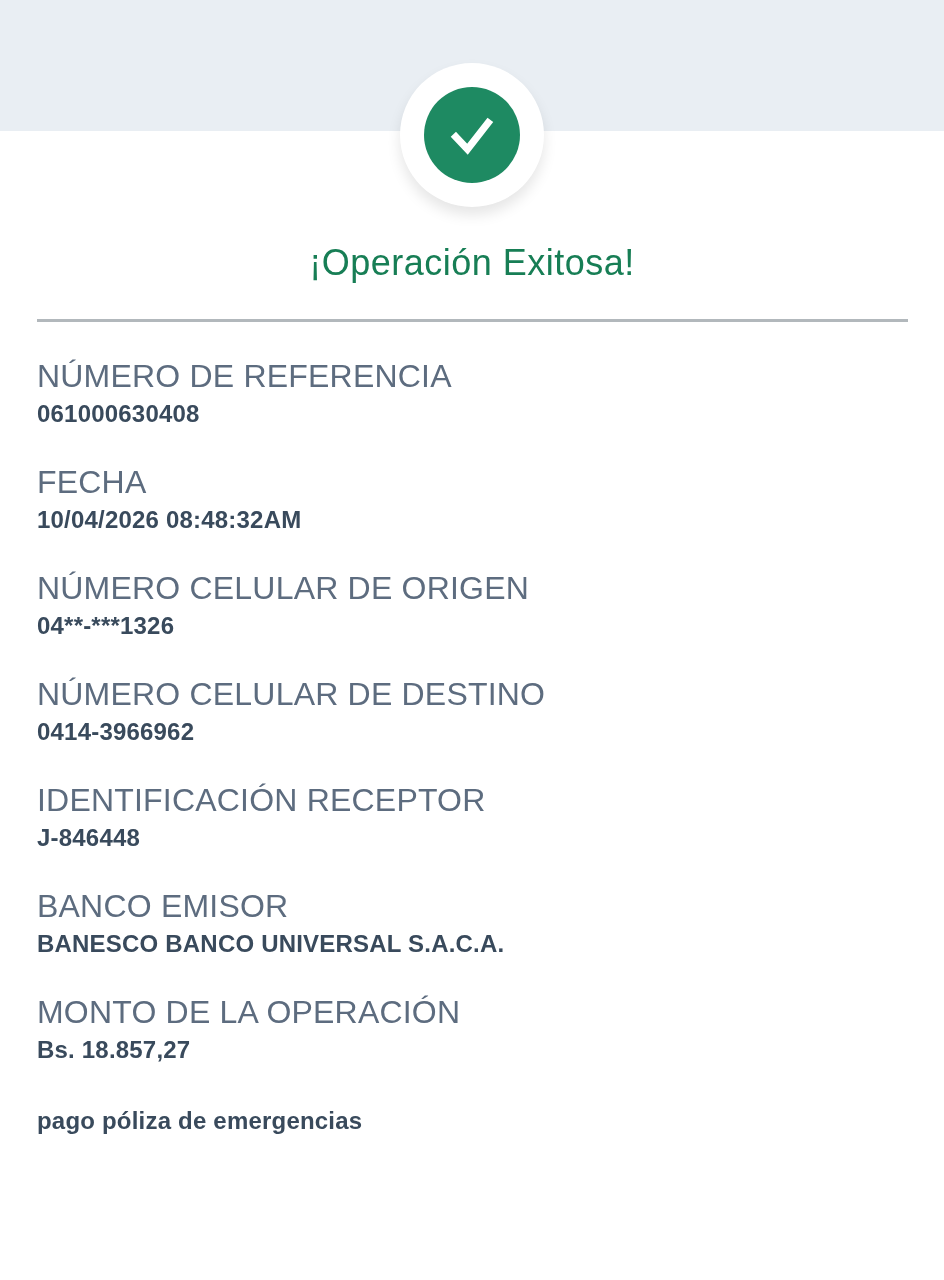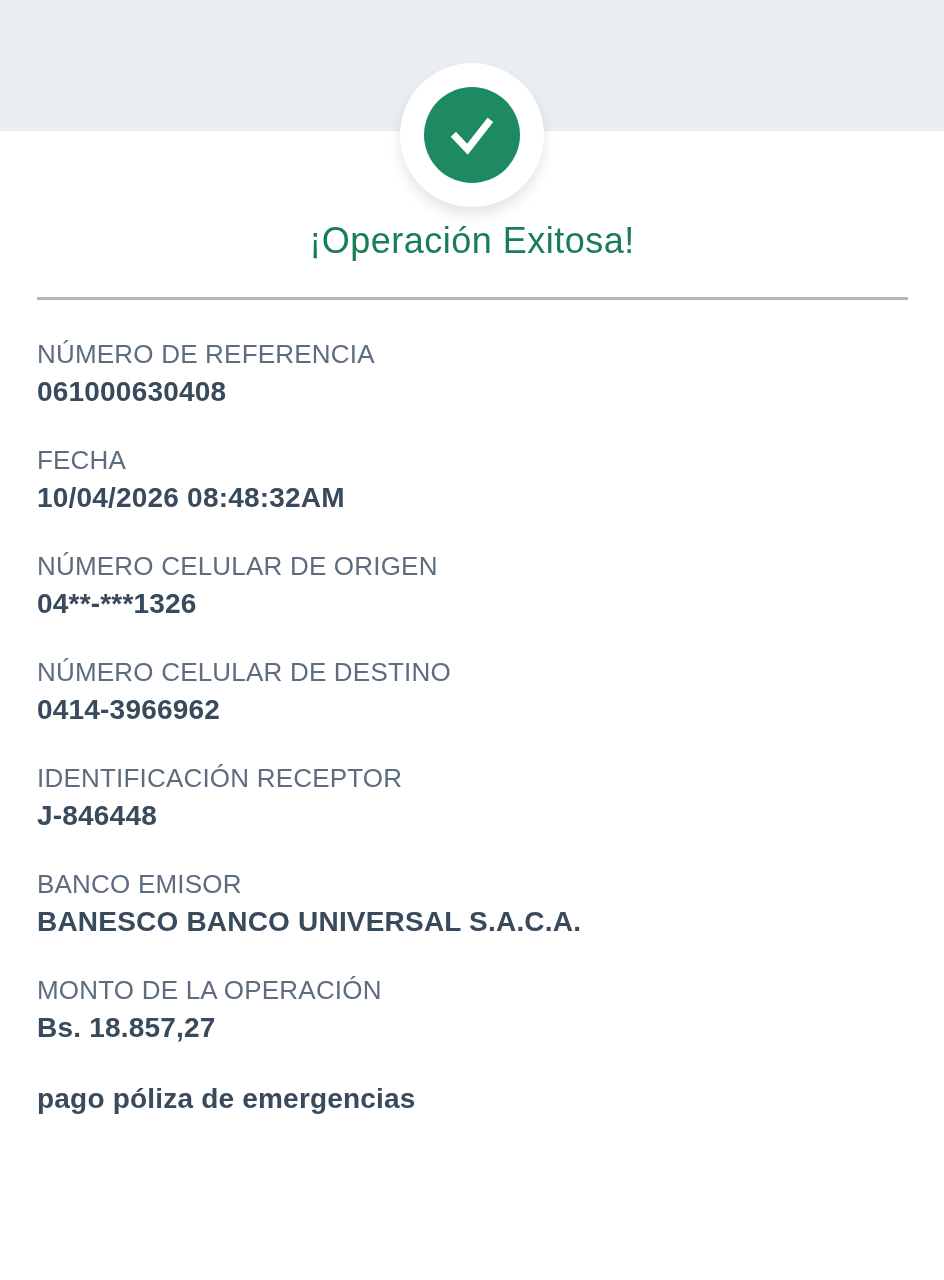--- a/index.html
+++ b/index.html
@@ -35,49 +35,49 @@
     display: flex;
     align-items: center;
     justify-content: center;
   }
   .check-badge-inner svg {
     width: 62px;
     height: 62px;
     display: block;
   }
   .success-title {
-    margin-top: 12px;
+    margin-top: 34px;
     text-align: center;
     font-size: 36px;
     line-height: 44px;
     font-weight: 400;
     color: #177e55;
     letter-spacing: 0.5px;
   }
   .divider {
     margin: 34px 36px 0 37px;
     height: 0;
     border-top: 3px solid #b2b8bc;
   }
   .fields {
     margin: 38px 36px 0 37px;
   }
   .field {
     margin-bottom: 34px;
   }
   .field-label {
-    font-size: 26px;
+    font-size: 32px;
     line-height: 32px;
     font-weight: 400;
     color: #5d6c7f;
     letter-spacing: 0.2px;
   }
   .field-value {
     margin-top: 3px;
-    font-size: 28px;
+    font-size: 24px;
     line-height: 37px;
     font-weight: 700;
     color: #394a5c;
     letter-spacing: 0.2px;
   }
 </style>
 </head>
 <body>
 
 <div class="header-band"></div>

